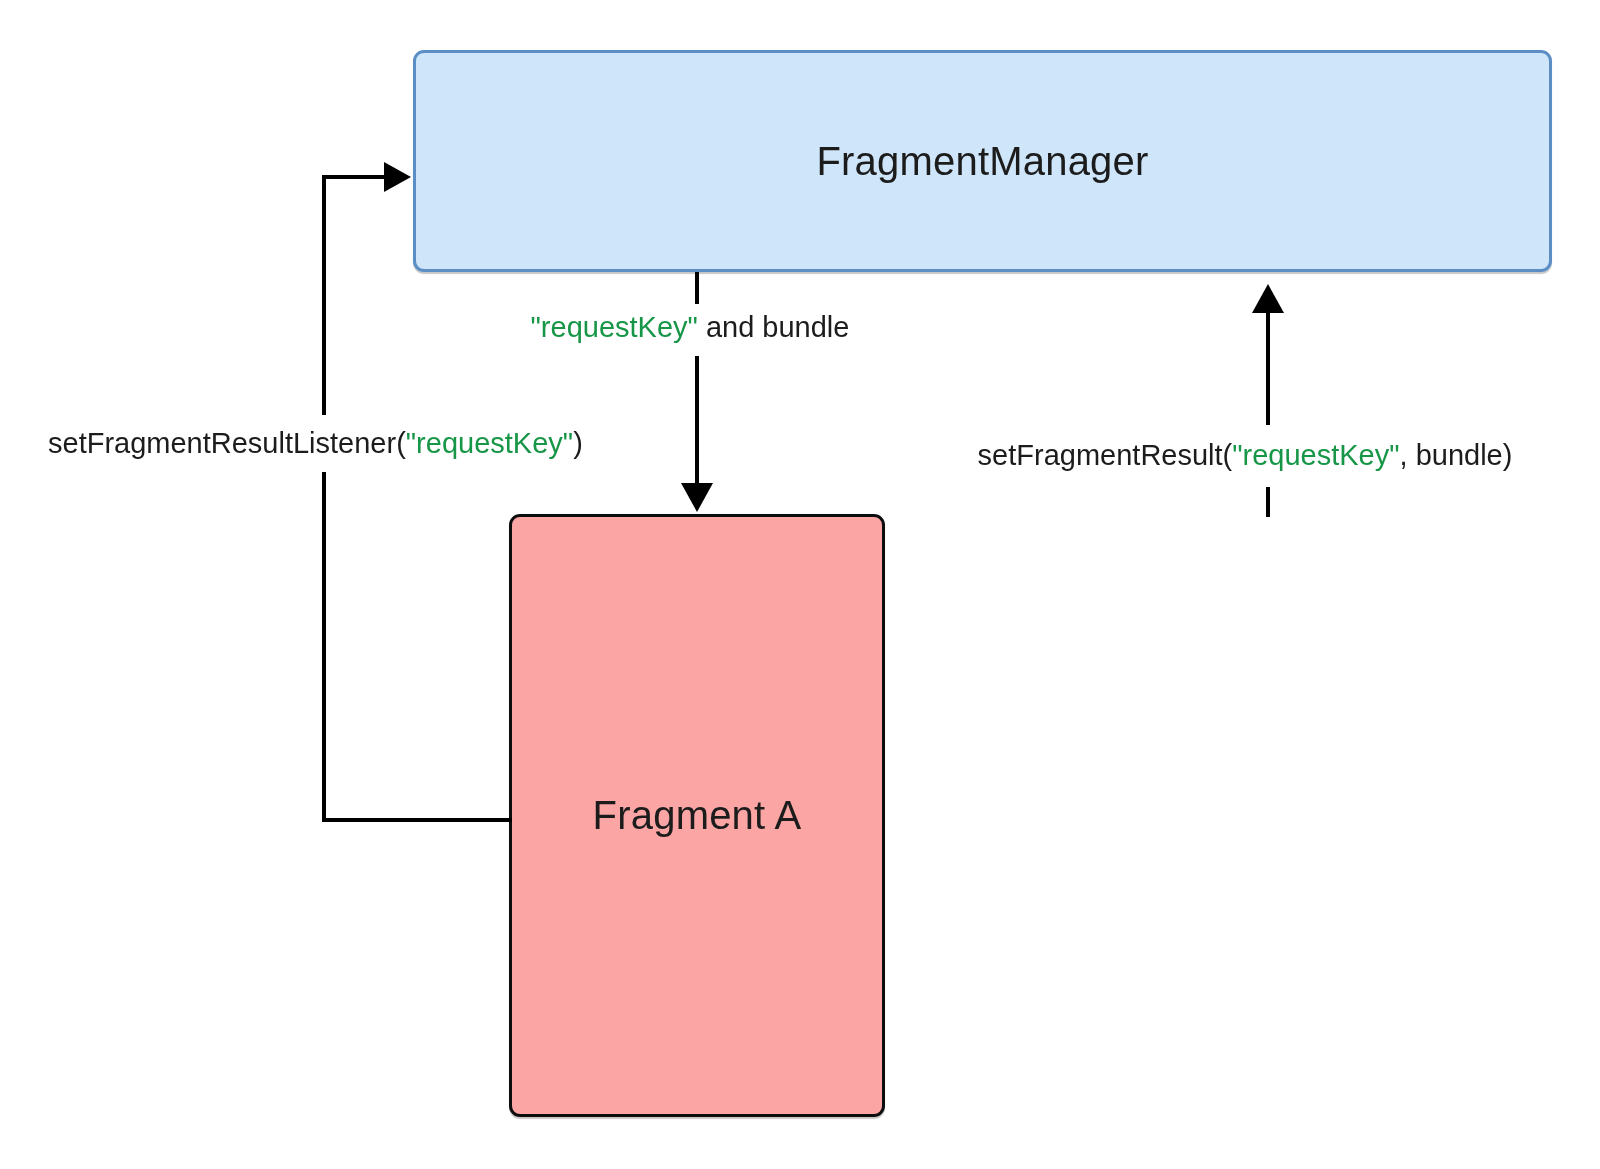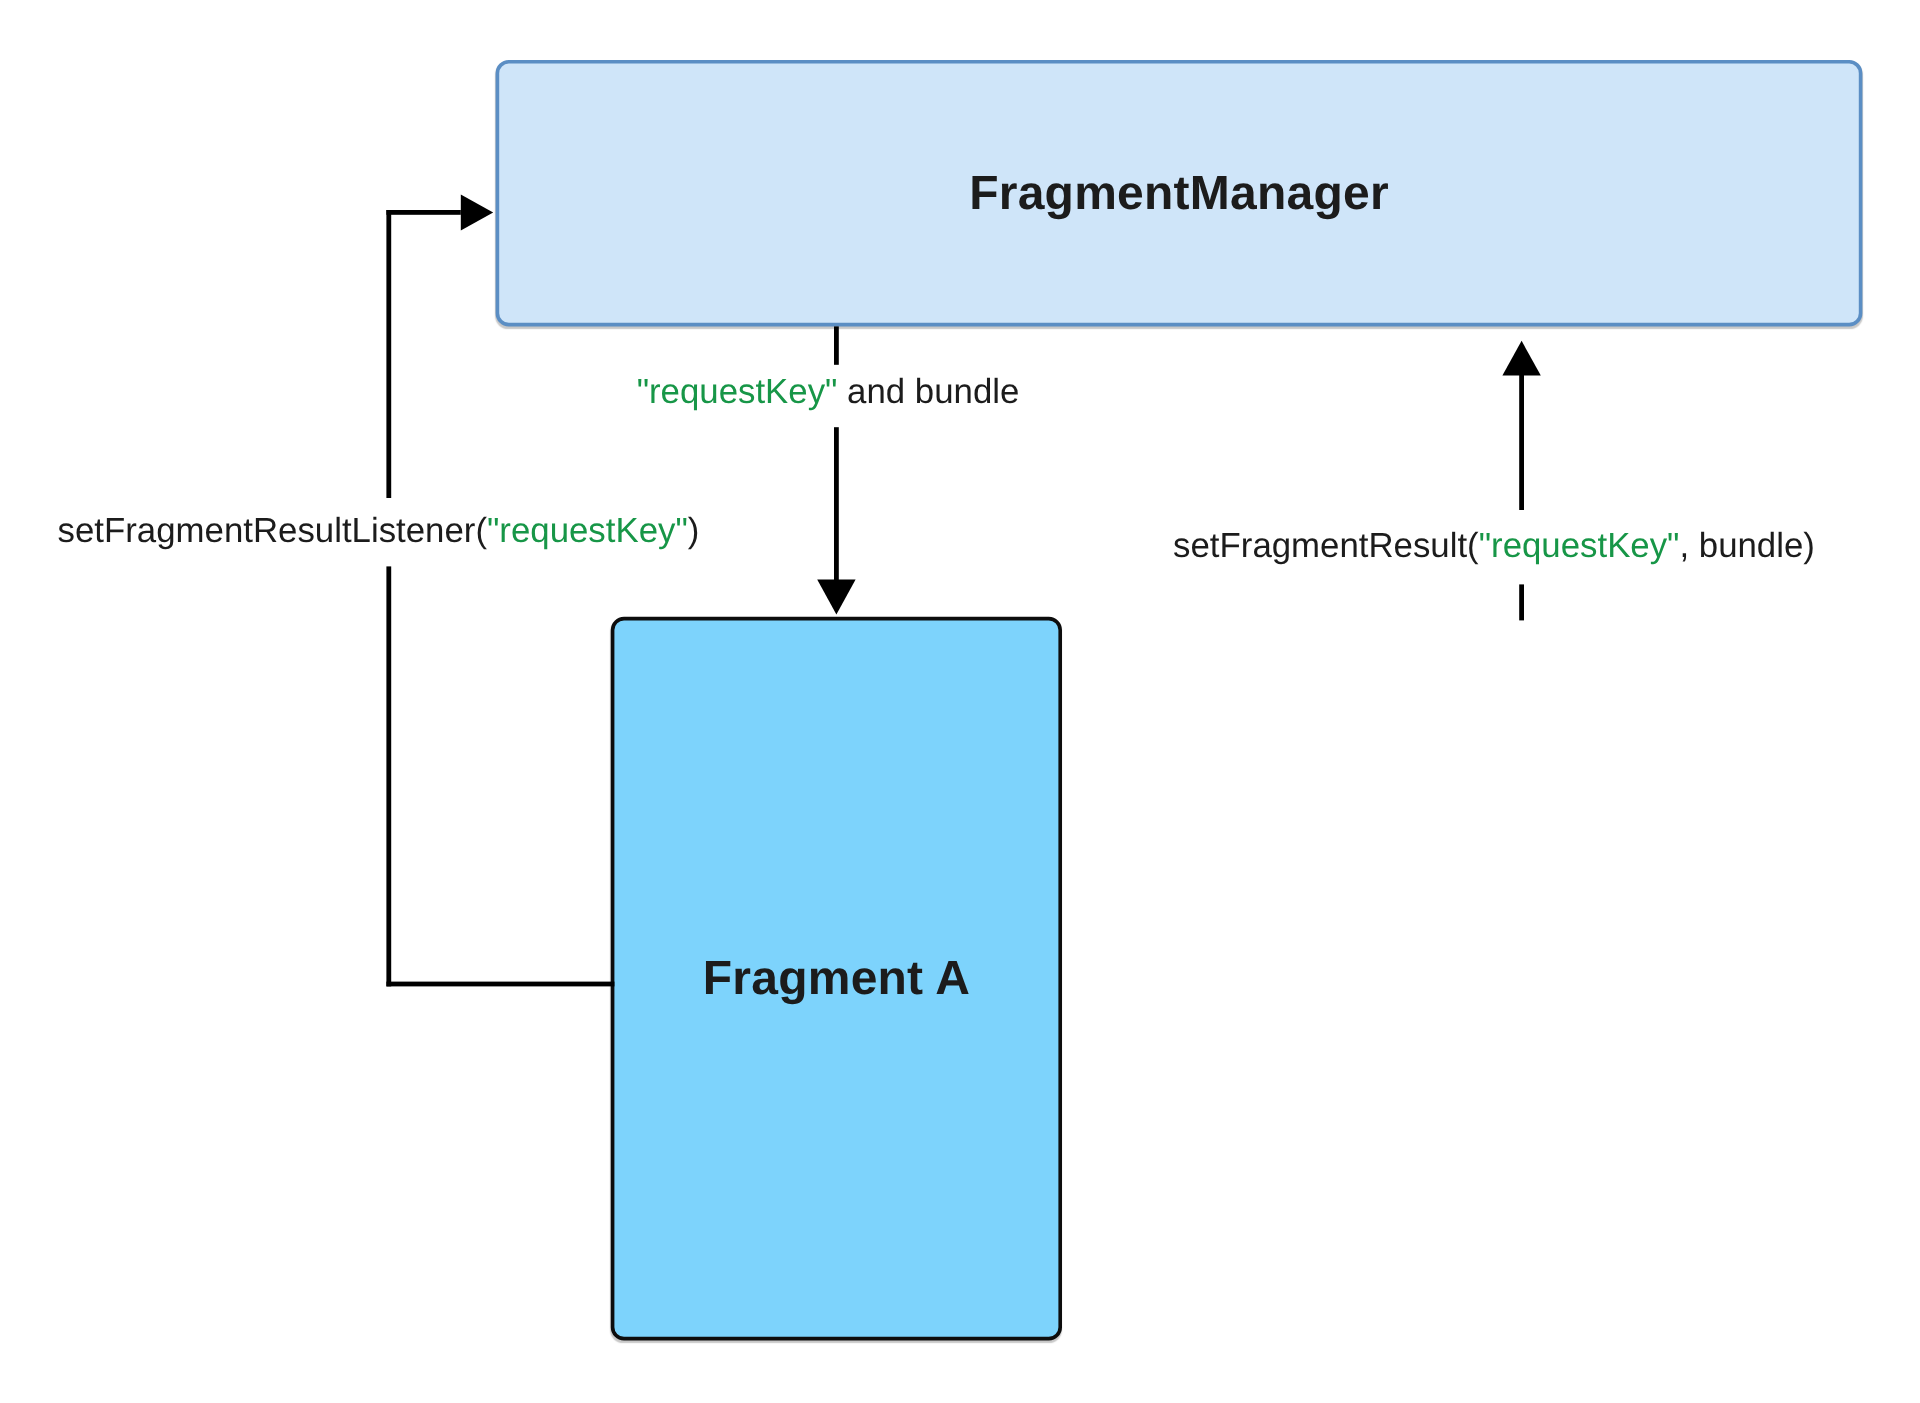--- a/index.html
+++ b/index.html
@@ -24,32 +24,31 @@
     align-items: center;
     justify-content: center;
     border-radius: 11px;
     box-shadow: 0 2px 1px rgba(0,0,0,0.22);
   }
   .node .node-label {
     font-size: 40px;
     color: #1c1c1c;
     letter-spacing: 0.2px;
     white-space: nowrap;
-    font-weight: bold;
   }
   .manager {
     left: 413px;
     top: 50px;
     width: 1139px;
     height: 222px;
     background: #cfe5f9;
     border: 3px solid #5b8ec4;
   }
   .fragment {
-    background: #7dd3fc;
+    background: #fca5a5;
     border: 3px solid #0d0d0d;
   }
   .fragment-a {
     left: 509px;
     top: 514px;
     width: 376px;
     height: 603px;
   }
   .fragment-b {
     left: 1080px;

